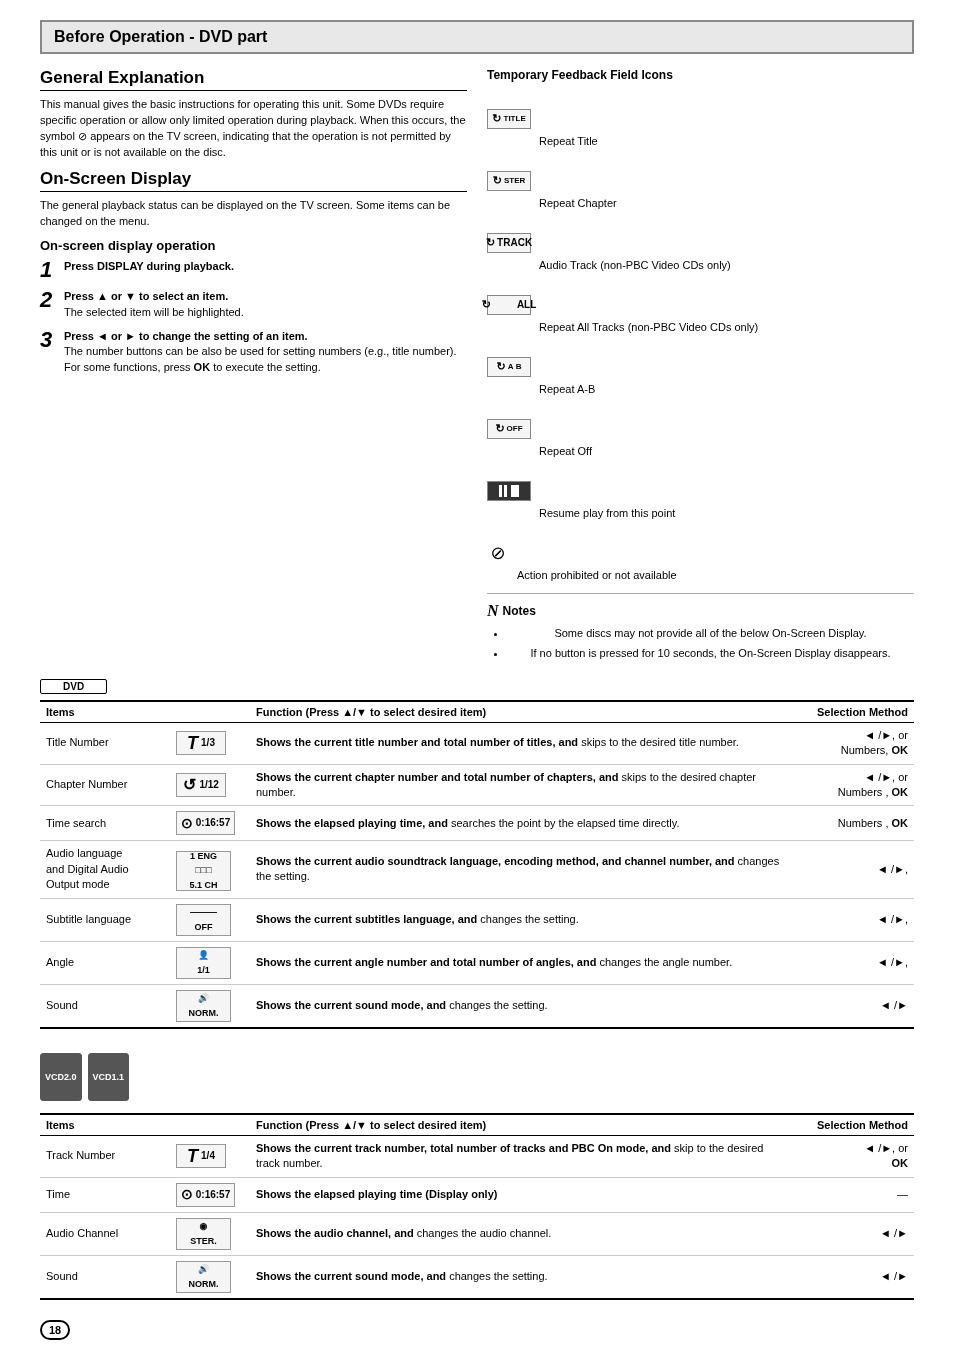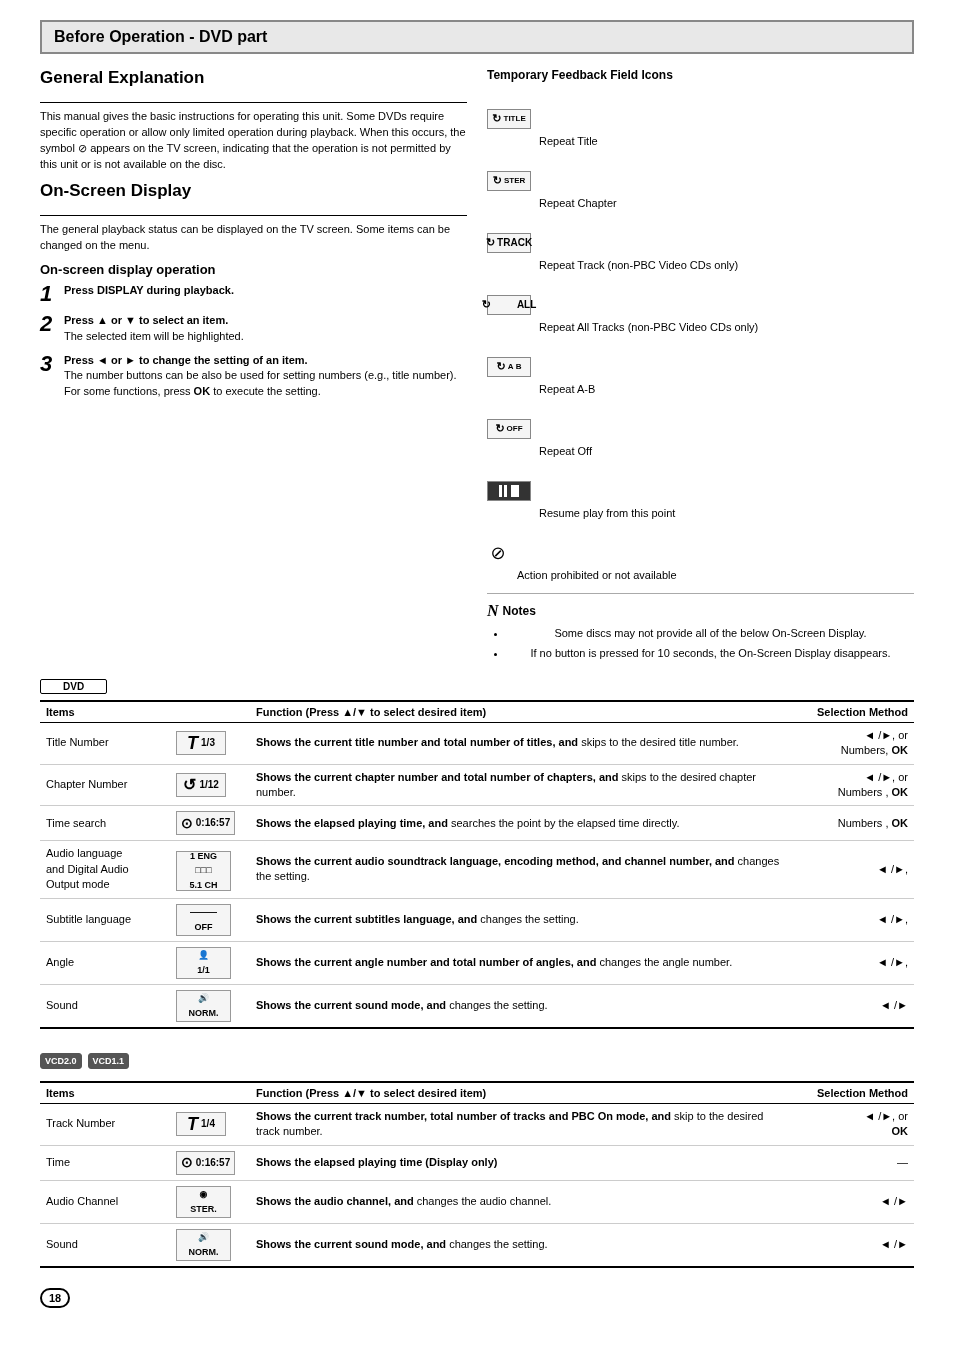--- a/index.html
+++ b/index.html
@@ -26,21 +26,21 @@
       display: flex;
       gap: 20px;
     }
     .col-left { flex: 1; }
     .col-right { flex: 1; }
     h2 {
       font-size: 17px;
       font-weight: bold;
       border-bottom: 1px solid #000;
       margin-bottom: 6px;
-      padding-bottom: 14px;
+      padding-bottom: 2px;
     }
     h3 {
       font-size: 13px;
       font-weight: bold;
       margin-bottom: 6px;
     }
     p { margin-bottom: 8px; line-height: 1.45; }
     .step-item {
       display: flex;
       align-items: flex-start;
@@ -152,21 +152,21 @@
       font-size: 10px;
       font-weight: bold;
       margin-bottom: 6px;
       margin-top: 12px;
     }
     .badge-vcd {
       background: #555;
       color: #fff;
       border-color: #555;
       border-radius: 3px;
-      padding: 2px 4px;
+      padding: 18px 4px;
       font-size: 9px;
       font-weight: bold;
     }
     .badge-row { display: flex; gap: 6px; align-items: center; margin-bottom: 6px; margin-top: 12px; }
 
     table.main-table {
       width: 100%;
       border-collapse: collapse;
       margin-bottom: 0;
     }
@@ -267,21 +267,21 @@
           <span style="font-size:8px;">STER</span>
       </div>
       <span class="feedback-label">Repeat Chapter</span>
     </div>
 
     <div class="feedback-row">
       <div class="feedback-icon">
         <span class="repeat-sym">↻</span>
           <span style="font-size:10px;">TRACK</span>
       </div>
-      <span class="feedback-label">Repeat Track (non-PBC Video CDs only)</span>
+      <span class="feedback-label">Audio Track (non-PBC Video CDs only)</span>
     </div>
 
     <div class="feedback-row">
       <div class="feedback-icon">
         <span class="repeat-sym">↻</span>
           <span style="font-size:10px;margin-left:24px;">ALL</span>
       </div>
       <span class="feedback-label">Repeat All Tracks (non-PBC Video CDs only)</span>
     </div>
 

